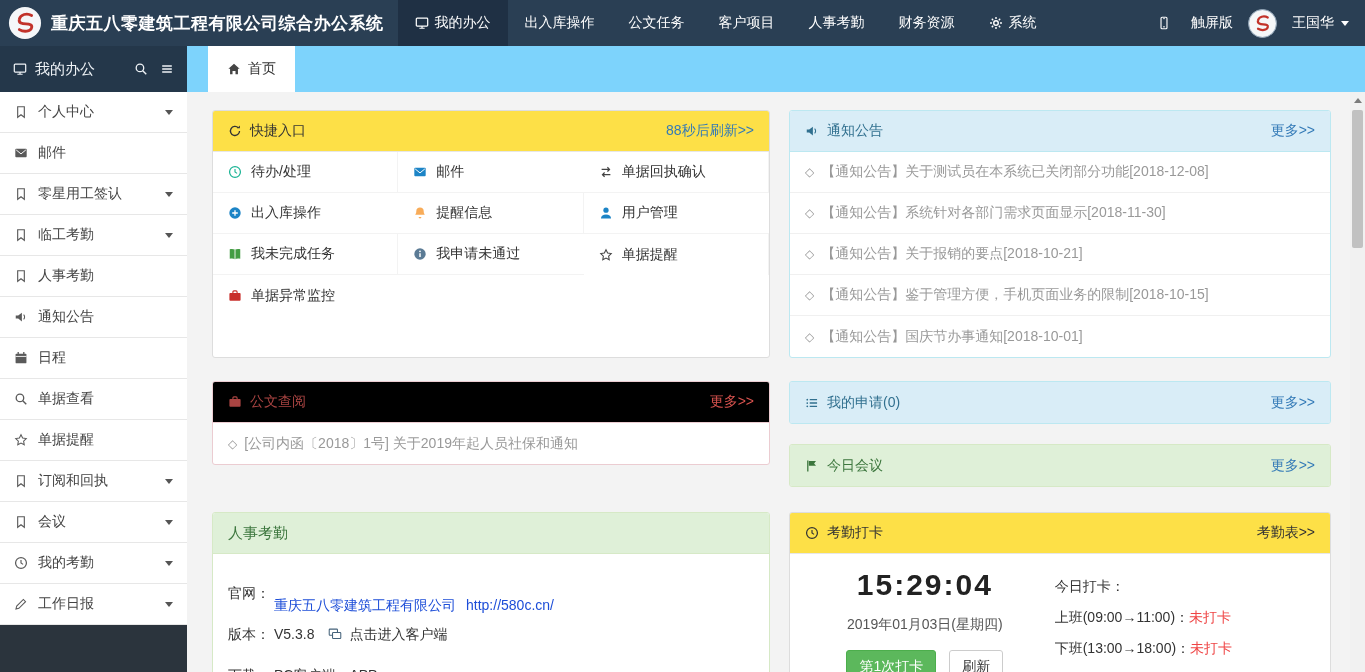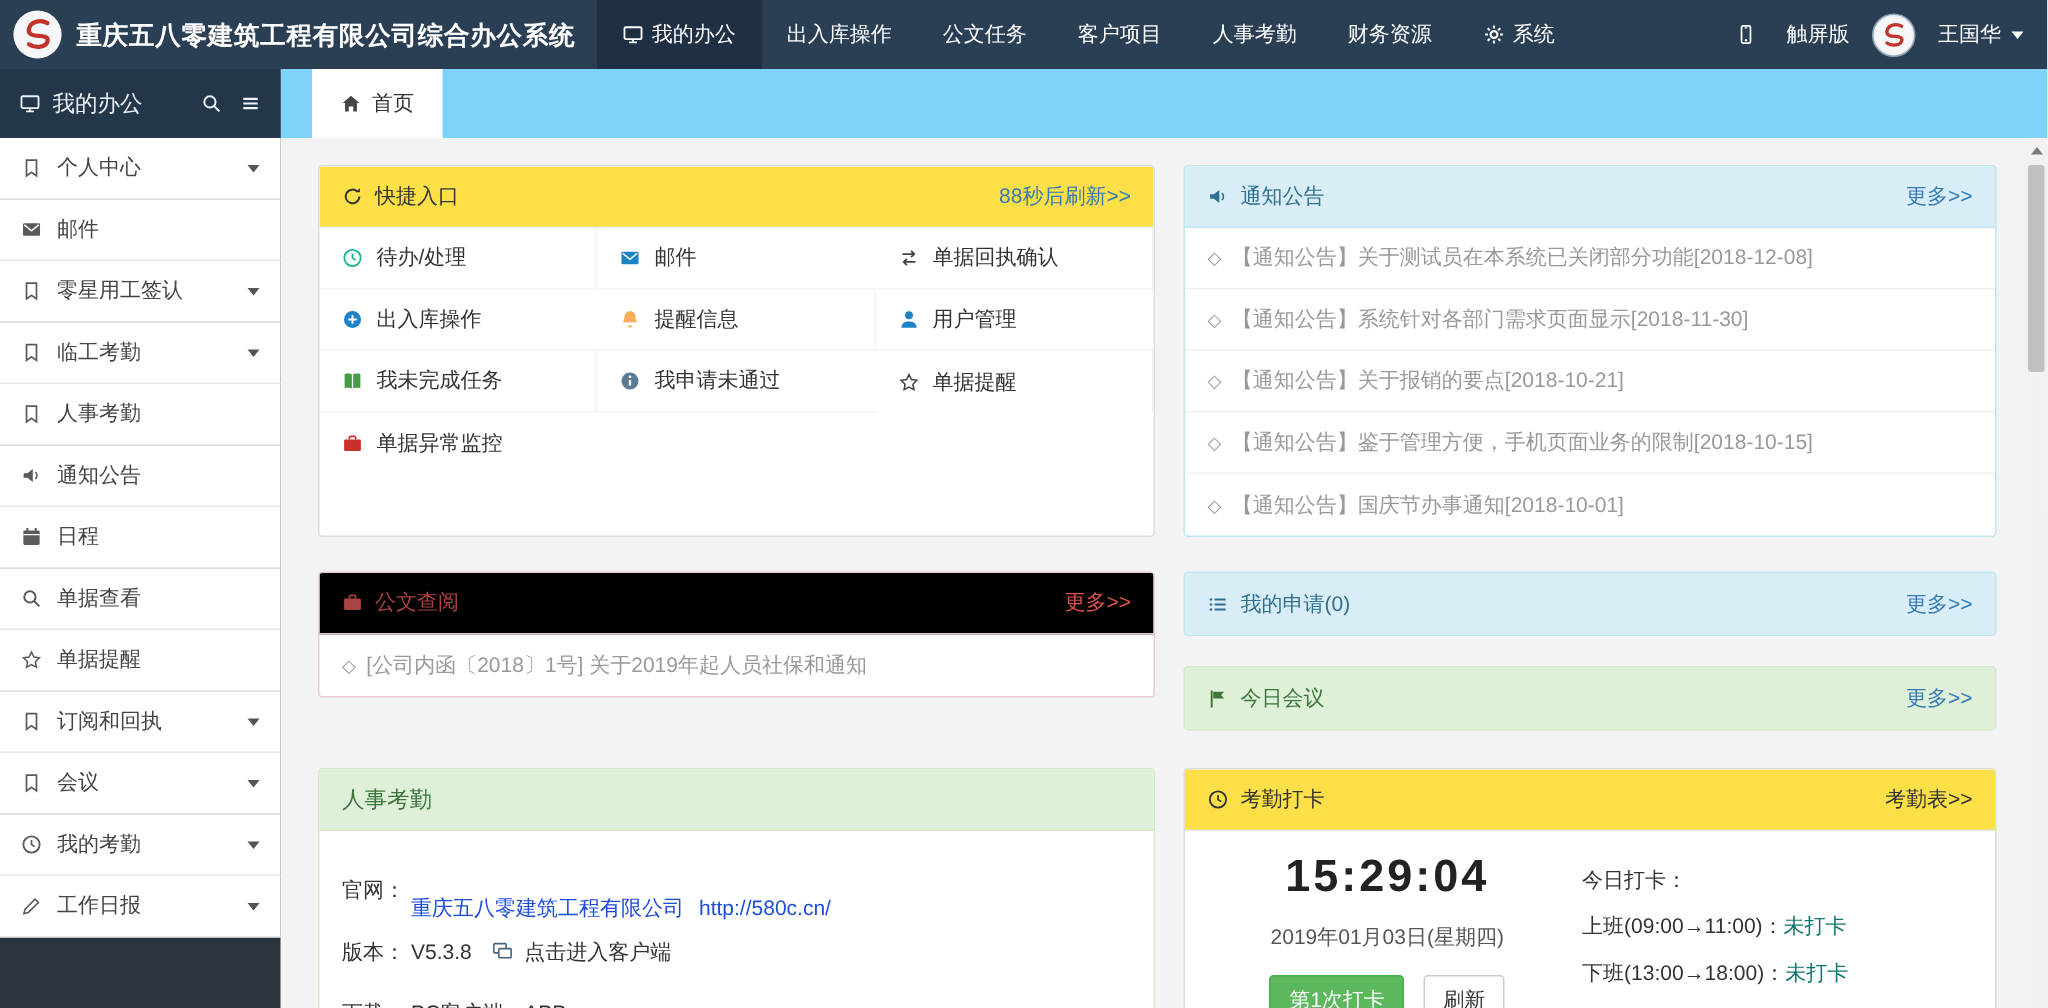--- a/index.html
+++ b/index.html
@@ -77,21 +77,21 @@
   .att-body { display:flex; padding:14px 15px 0; }
   .att-left { width:47%; flex:none; text-align:center; }
   .att-clock { font-size:30px; font-weight:bold; color:#222; letter-spacing:2px; }
   .att-date { margin-top:14px; font-size:14px; color:#555; }
   .att-btns { margin-top:16px; display:flex; justify-content:center; gap:13px; }
   .btn { font-size:14px; padding:7px 12px; border-radius:3px; cursor:pointer; border:1px solid transparent; }
   .btn-green { background:#5cb85c; border-color:#4cae4c; color:#fff; }
   .btn-plain { background:#fff; border-color:#ccc; color:#333; }
   .att-right { flex:1; padding:10px 0 0 10px; }
   .att-line { margin-bottom:13px; white-space:nowrap; }
-  .red { color:#0f766e; }
+  .red { color:#ef4444; }
 
   
   .scrollbar { position:absolute; top:92px; right:0; bottom:0; width:15px; background:#f1f1f1; z-index:40; }
   .sb-btn { height:16px; display:flex; align-items:center; justify-content:center; cursor:pointer; }
   .sb-up { width:0; height:0; border-left:4px solid transparent; border-right:4px solid transparent; border-bottom:5px solid #7b7b7b; }
   .sb-thumb { position:absolute; left:2px; right:2px; top:18px; height:138px; background:#c1c1c1; border-radius:2px; cursor:pointer; }
 
   
   .wm { position:absolute; inset:0; pointer-events:none; z-index:50; opacity:.18; }
 </style>

